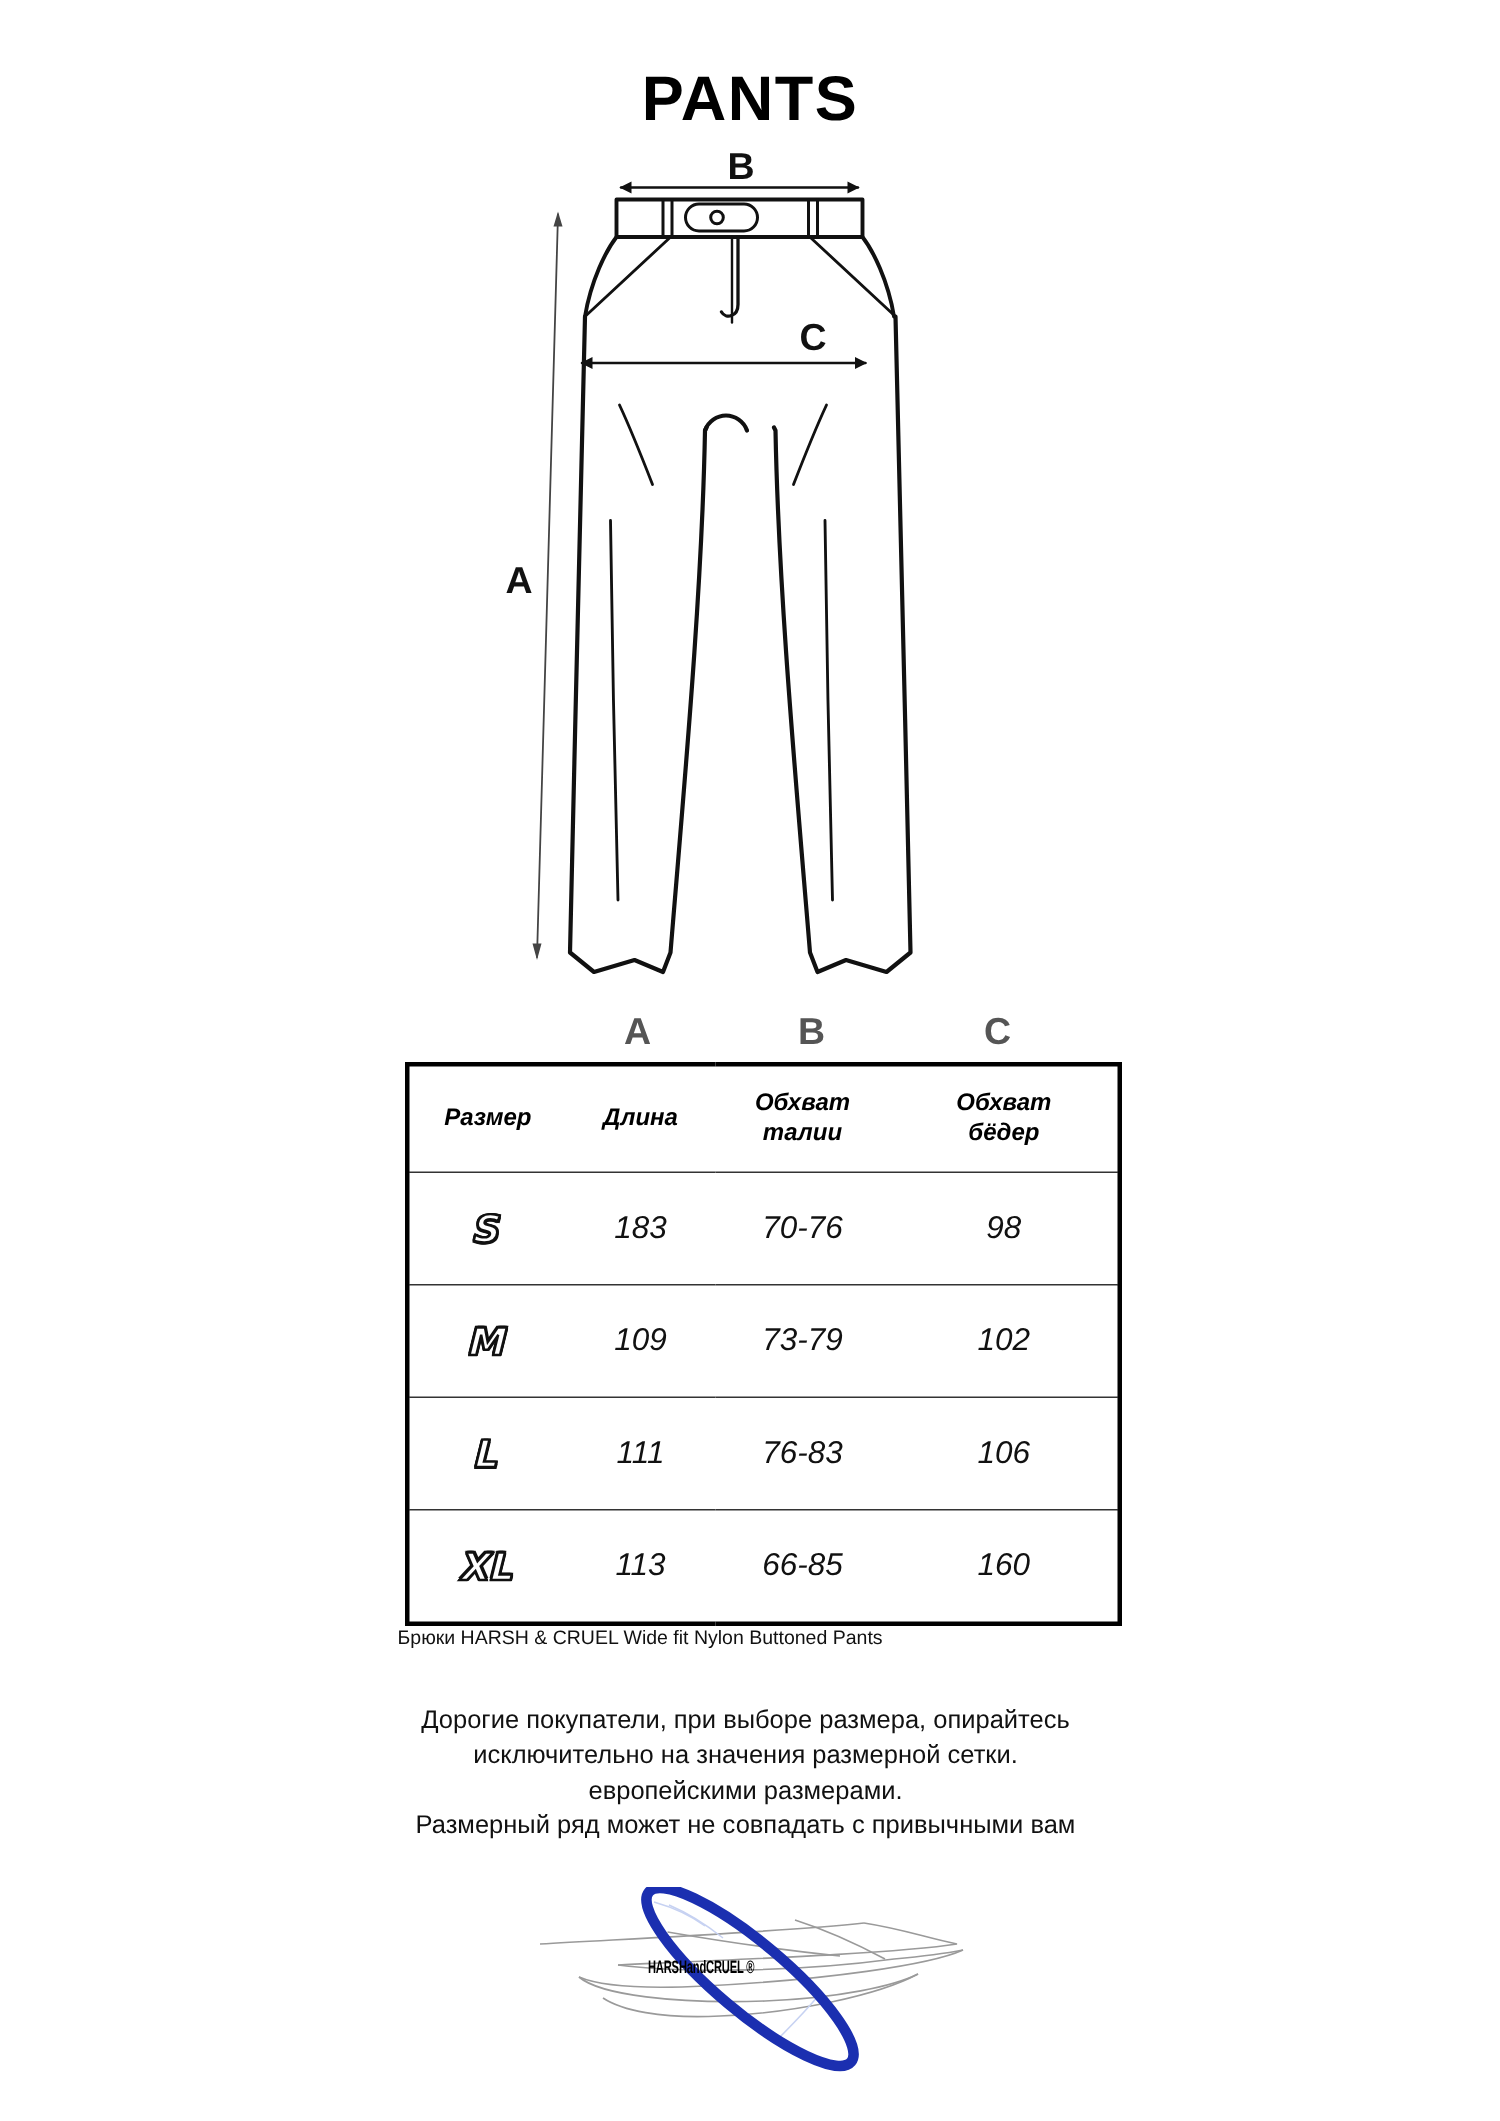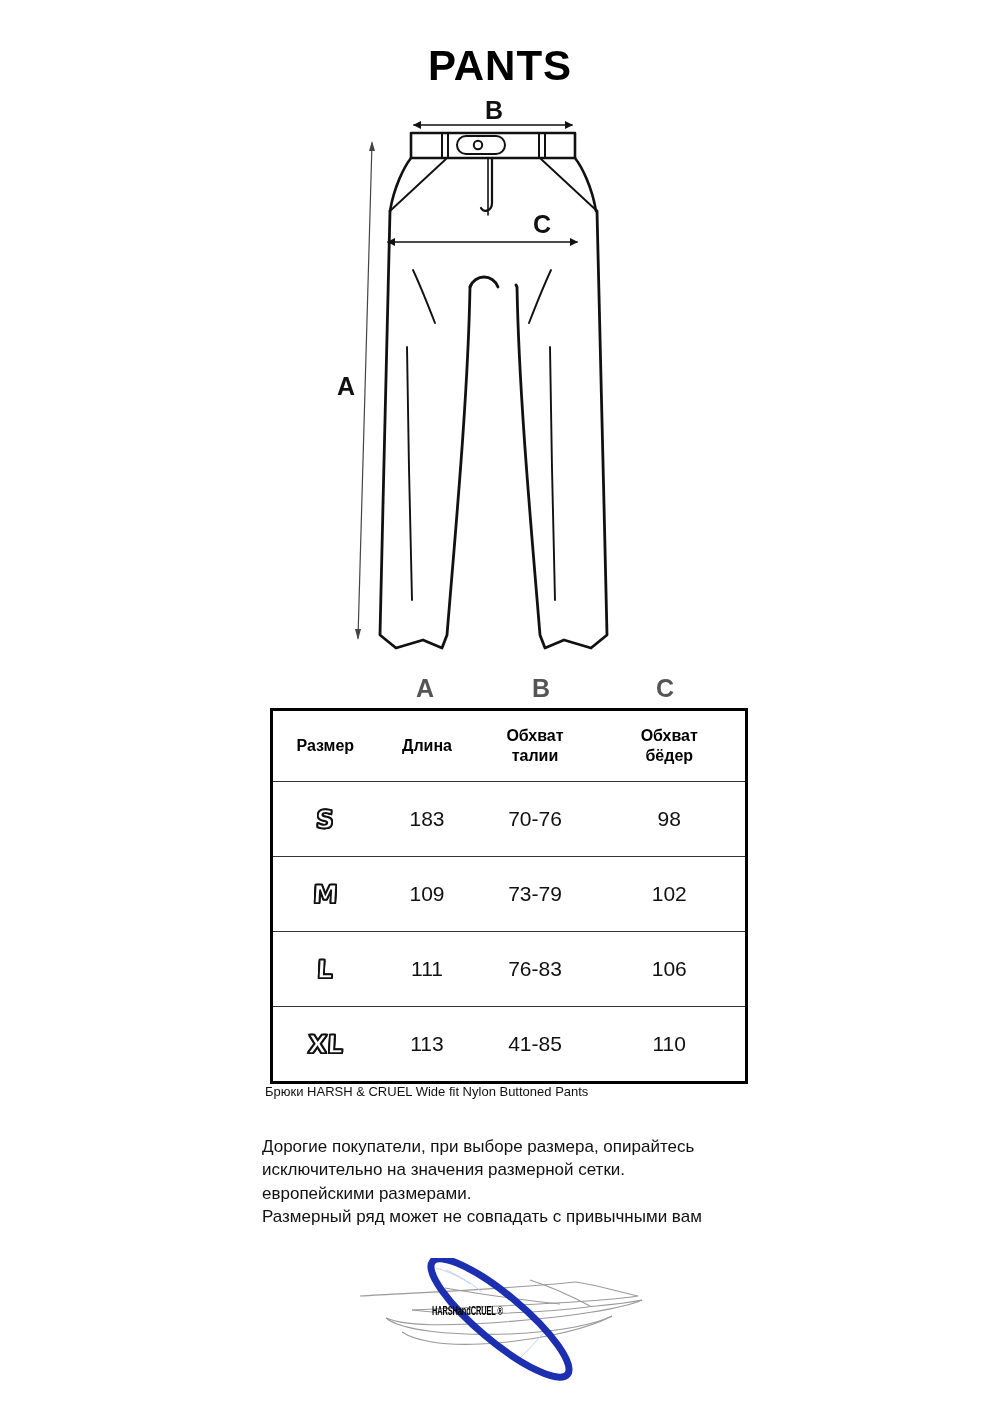--- a/index.html
+++ b/index.html
@@ -51,20 +51,21 @@
   #dim-head-a { left: 405px; top: 674px; }
   #dim-head-b { left: 521px; top: 674px; }
   #dim-head-c { left: 645px; top: 674px; }
 
   
   .size-table-wrap {
     position: absolute;
     left: 270px;
     top: 708px;
     width: 416px;
+    font-style: italic;
   }
   table.size-table {
     width: 475px;
     border-collapse: collapse;
     border: 3px solid #000;
     table-layout: fixed;
   }
   table.size-table th,
   table.size-table td {
     border-bottom: 1.5px solid #333;
@@ -116,20 +117,21 @@
     white-space: nowrap;
   }
   .notice {
     position: absolute;
     left: 262px;
     top: 1135px;
     width: 470px;
     font-size: 17px;
     line-height: 1.38;
     color: #111;
+    text-align: center;
   }
   .notice p { margin: 0; }
 
   
   .brand-logo {
     position: absolute;
     left: 350px;
     top: 1258px;
     width: 300px;
     height: 140px;
@@ -268,22 +270,22 @@
         </td>
         <td>111</td>
         <td>76-83</td>
         <td>106</td>
       </tr>
       <tr>
         <td>
           <span class="size-glyph">XL</span>
         </td>
         <td>113</td>
-        <td>41-85</td>
-        <td>110</td>
+        <td>66-85</td>
+        <td>160</td>
       </tr>
     </tbody>
   </table>
 </div>
 
 <div class="caption">Брюки HARSH &amp; CRUEL Wide fit Nylon Buttoned Pants</div>
 
 <div class="notice">
   <p>Дорогие покупатели, при выборе размера, опирайтесь</p>
   <p>исключительно на значения размерной сетки.</p>

